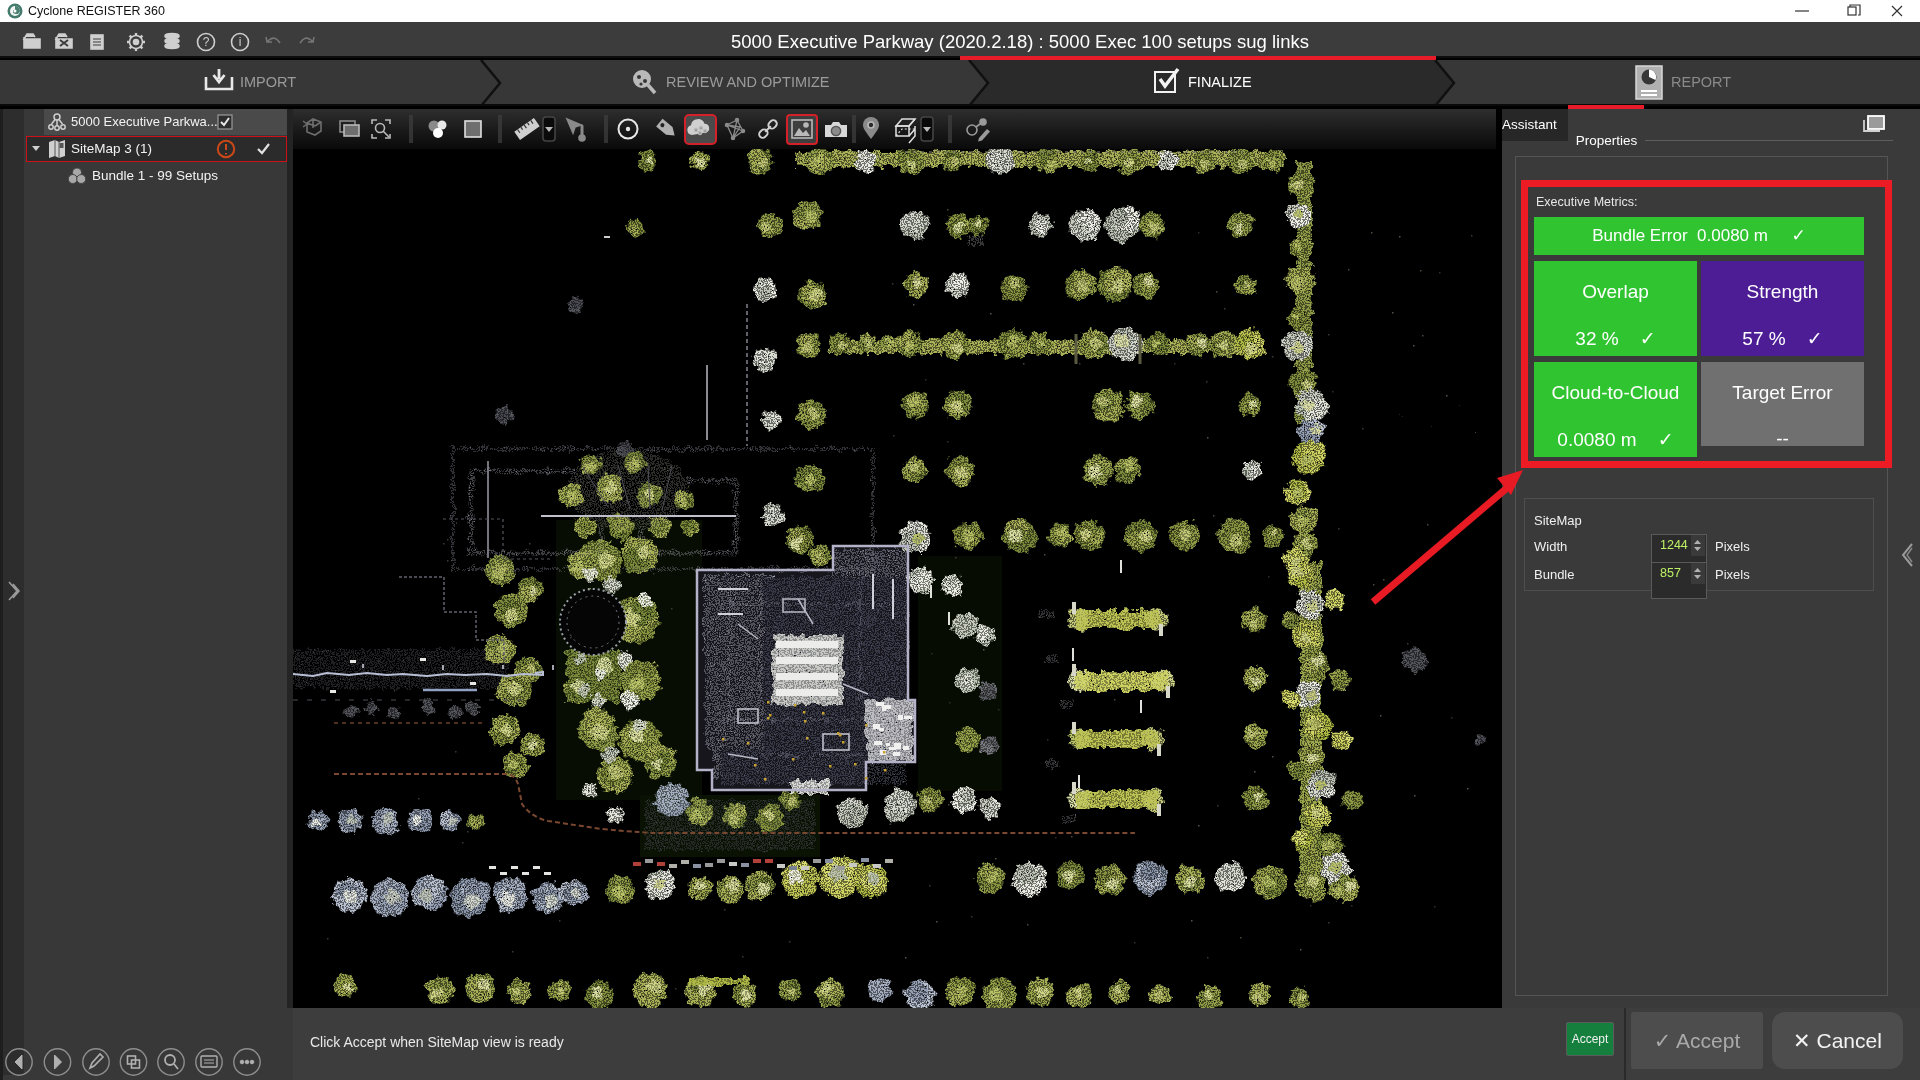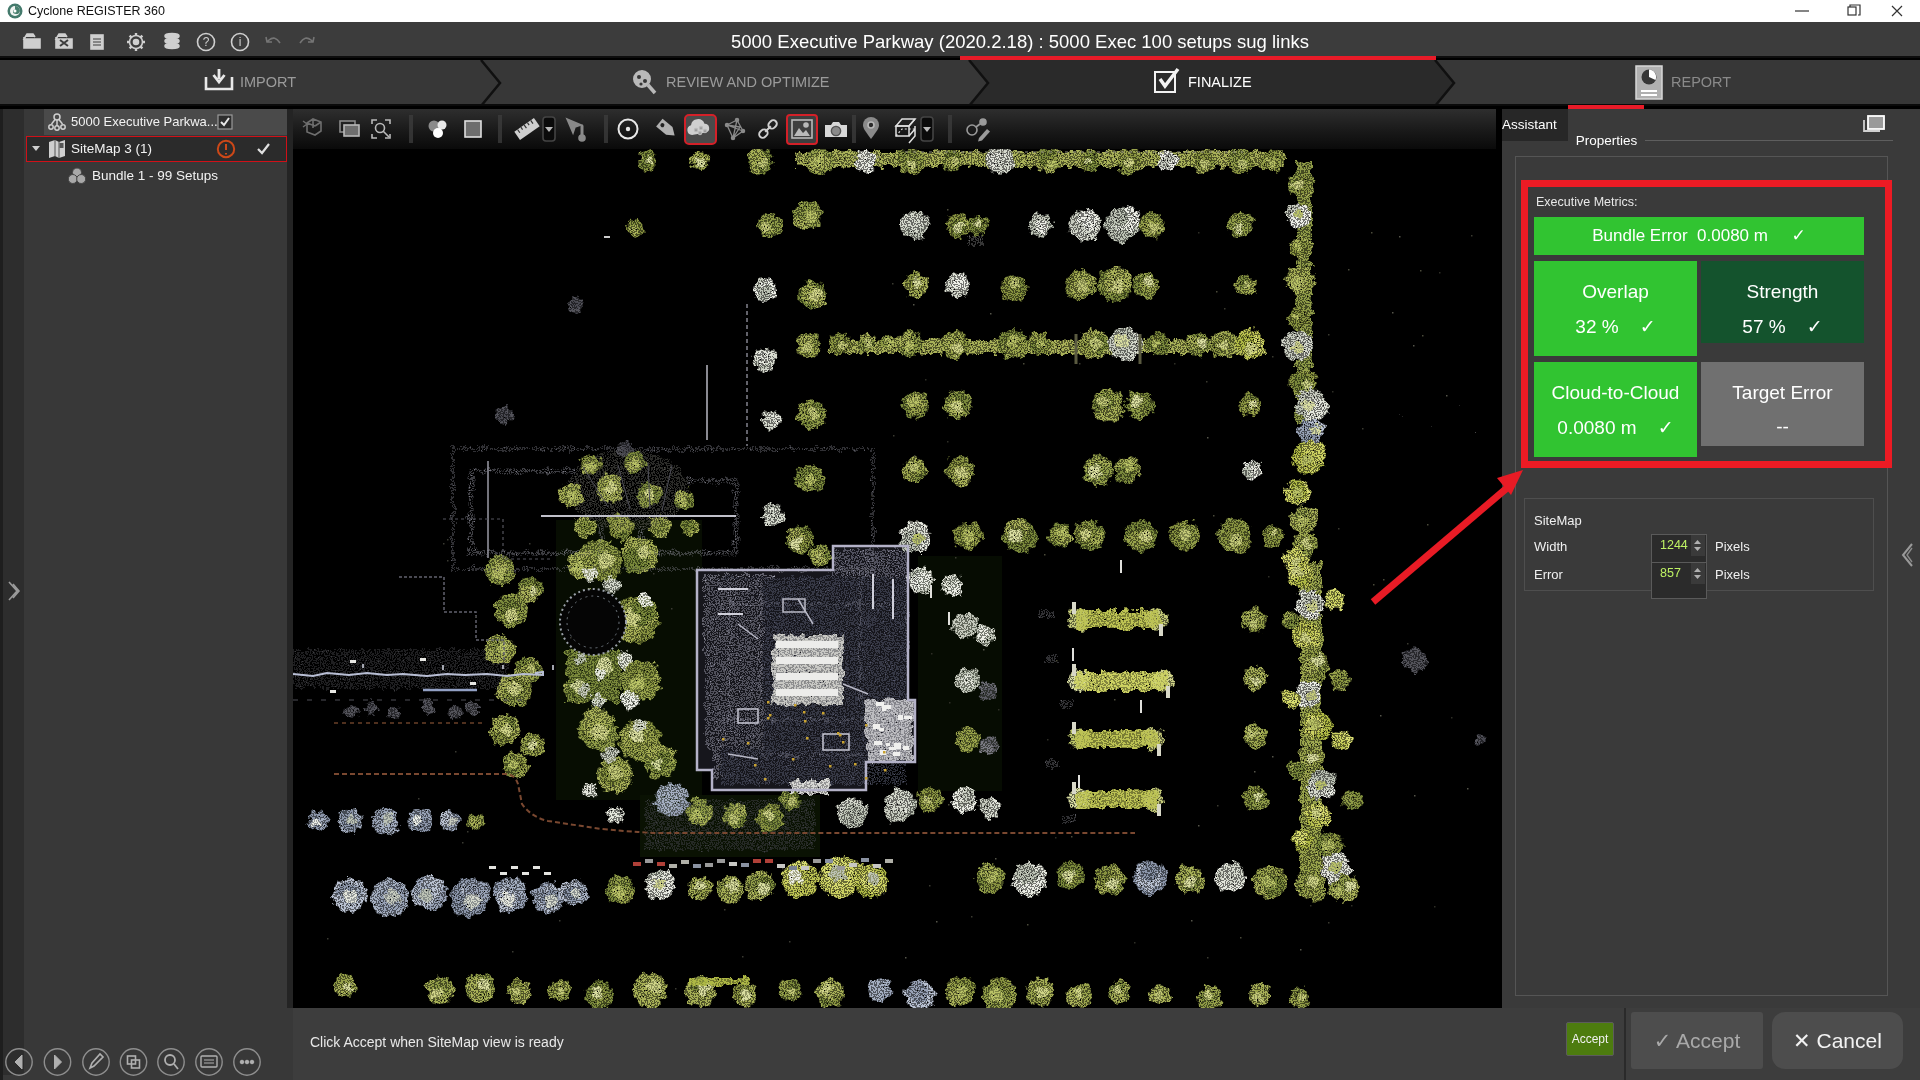--- a/index.html
+++ b/index.html
@@ -24,31 +24,31 @@
 #asst{left:1502px;top:109px;width:66px;height:32px;background:#272727;color:#ffffff;font-size:13.5px;line-height:32px}
 #propt{left:1568px;top:125px;width:77px;height:32px;color:#fff;font-size:13.5px;text-align:center;line-height:32px}
 #redline2{left:1568px;top:105px;width:76px;height:4px;background:#e81b28}
 #tabunder{left:1645px;top:140px;width:248px;height:1px;background:#5e5e5e}
 #propbox{left:1515px;top:156px;width:373px;height:840px;border:1px solid #555}
 #redrect{left:1521px;top:180px;width:371px;height:288px;border:7px solid #ec1b24}
 #amlabel{left:1536px;top:195px;font-size:12.5px;color:#e8e8e8}
 .tile{position:absolute;color:#fff;text-align:center}
 #t_bundle{left:1534px;top:217px;width:330px;height:38px;background:#31c431;font-size:17px;line-height:38px}
 #t_overlap{left:1534px;top:261px;width:163px;height:95px;background:#31c431}
-#t_strength{left:1701px;top:261px;width:163px;height:82px;background:#14532d}
+#t_strength{left:1701px;top:261px;width:163px;height:95px;background:#4c1d95}
 #t_c2c{left:1534px;top:362px;width:163px;height:95px;background:#31c431}
 #t_target{left:1701px;top:362px;width:163px;height:84px;background:#707070}
 .tl1{display:block;font-size:19px;margin-top:20px}
-.tl2{display:block;font-size:19px;margin-top:12px}
+.tl2{display:block;font-size:19px;margin-top:24px}
 #smbox{left:1524px;top:498px;width:350px;height:93px;border:1px solid #4e4e4e}
 .smlab{position:absolute;font-size:13px;color:#f0f0f0}
 .spin{position:absolute;left:1651px;width:56px;height:37px;background:#2b2b2b;border:1px solid #5a5a5a;color:#bef264;font-size:12.5px}
 .spinv{position:absolute;left:8px;top:3px}
 #clickaccept{left:310px;top:1034px;font-size:14px;color:#e8e8e8}
-#acceptsmall{left:1566px;top:1022px;width:48px;height:34px;line-height:32px;font-size:12px;border:1px solid #5c5c5c;background:#4d7c0f;color:#f0f0f0;text-align:center;border-radius:2px}
+#acceptsmall{left:1566px;top:1022px;width:48px;height:34px;line-height:32px;font-size:12px;border:1px solid #5c5c5c;background:#15803d;color:#f0f0f0;text-align:center;border-radius:2px}
 #acceptbig{left:1631px;top:1012px;width:132px;height:57px;background:#4d4d4d;border-radius:3px;color:#a9a9a9;font-size:21px;text-align:center;line-height:57px}
 #cancelbig{left:1772px;top:1012px;width:131px;height:57px;background:#4d4d4d;border-radius:13px;color:#f2f2f2;font-size:21px;text-align:center;line-height:57px}
 </style></head>
 <body>
 <div class="abs" id="titlebar"></div>
 <svg class="abs" style="left:7px;top:3px" width="16" height="16" viewBox="0 0 16 16">
     <circle cx="8" cy="8" r="7.5" fill="#447a6c"></circle>
     <circle cx="8" cy="8" r="5" fill="#f0f4f2"></circle>
     <path d="M8 3 A5 5 0 0 1 13 8 A3.6 3.6 0 0 1 8 10.8 A2.2 2.2 0 0 1 6.2 8 A1.4 1.4 0 0 1 8 6.8 Z" fill="#49806f"></path>
     <circle cx="8" cy="8" r="1.5" fill="#fff"></circle>
@@ -1770,21 +1770,21 @@
     <span class="tl2">0.0080 m&nbsp;&nbsp;&nbsp;&nbsp;✓</span>
   </div>
 <div class="tile" id="t_target">
     <span class="tl1">Target Error</span>
     <span class="tl2">--</span>
   </div>
 
 <div class="abs" id="smbox"></div>
 <div class="abs smlab" style="left:1534px;top:513px">SiteMap</div>
 <div class="abs smlab" style="left:1534px;top:539px">Width</div>
-<div class="abs smlab" style="left:1534px;top:567px">Error</div>
+<div class="abs smlab" style="left:1534px;top:567px">Bundle</div>
 <div class="abs spin" style="top:534px">
     <span class="spinv">1244</span>
     <svg class="abs" style="right:1px;top:0" width="14" height="21" viewBox="0 0 14 21">
       <rect width="14" height="21" fill="#3a3a3a"></rect>
       <g fill="#b0b0b0">
         <path d="M0 0 l3.5 -4 3.5 4 z" transform="translate(3,9)"></path>
         <path d="M0 0 l3.5 4 3.5 -4 z" transform="translate(3,12)"></path>
       </g>
     </svg>
   </div>

